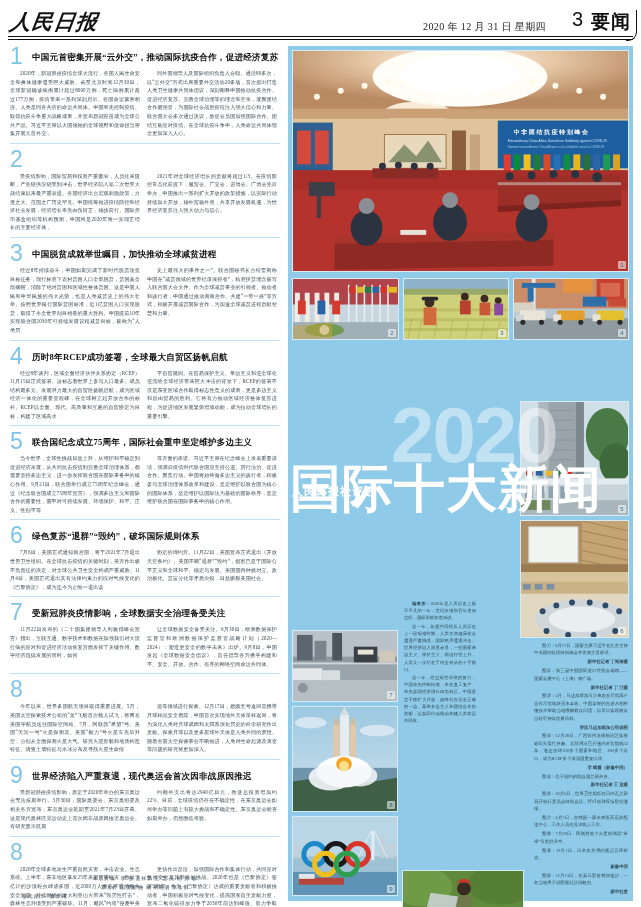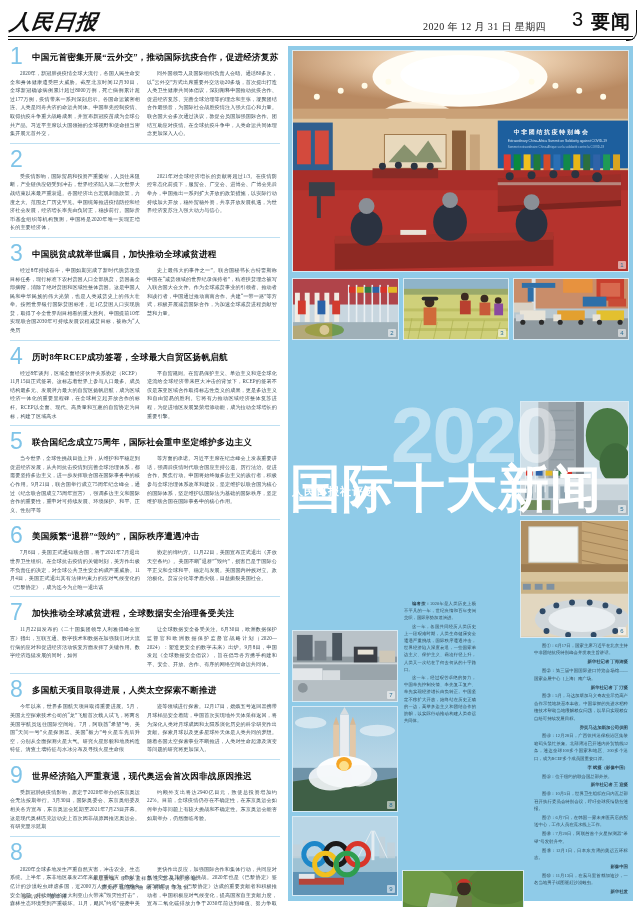--- a/index.html
+++ b/index.html
@@ -138,51 +138,50 @@
           </div>
           <div class="bcol">
             <p>等方面的承诺。习近平主席在纪念峰会上发表重要讲话，强调后疫情时代联合国应主持公道、厉行法治、促进合作、聚焦行动。中国将始终做多边主义的践行者，积极参与全球治理体系改革和建设，坚定维护以联合国为核心的国际体系，坚定维护以国际法为基础的国际秩序，坚定维护联合国在国际事务中的核心作用。</p>
           </div>
         </div>
       </div>
       <div class="sep"></div>
       <div class="item">
         <div class="item-head">
           <div class="num">6</div>
-          <div class="hl">美国频繁“退群”“毁约”，国际秩序遭遇冲击</div>
+          <div class="hl">绿色复苏“退群”“毁约”，破坏国际规则体系</div>
         </div>
         <div class="body2">
           <div class="bcol">
             <p>7月6日，美国正式通知联合国，将于2021年7月退出世界卫生组织。在全球抗击疫情的关键时刻，美方作出极不负责任的决定，对全球公共卫生安全构成严重威胁。11月4日，美国正式退出其有法律约束力的应对气候变化的《巴黎协定》，成为迄今为止唯一退出该</p>
           </div>
           <div class="bcol">
             <p>协定的缔约方。11月22日，美国宣布正式退出《开放天空条约》。美国不断“退群”“毁约”，损害已是于国际公平正义和全球和平、稳定与发展。美国国内种族对立、政治极化、贫富分化等矛盾尖锐，日益撕裂美国社会。</p>
           </div>
         </div>
       </div>
       <div class="sep"></div>
       <div class="item">
         <div class="item-head">
           <div class="num">7</div>
-          <div class="hl">加快推动全球减贫进程，全球数据安全治理备受关注</div>
+          <div class="hl">受新冠肺炎疫情影响，全球数据安全治理备受关注</div>
         </div>
         <div class="body2">
           <div class="bcol">
             <p>11月22日发布的《二十国集团领导人利雅得峰会宣言》指出，互联互通、数字技术和数据在加强我们对大流行病的应对和促进经济活动恢复方面发挥了关键作用。数字经济迅猛发展的同时，如何</p>
           </div>
           <div class="bcol">
             <p>让全球数据安全备受关注。6月30日，欧洲数据保护监督官和欧洲数据保护监督官战略计划（2020—2024）：塑造更安全的数字未来》出炉。9月8日，中国发起《全球数据安全倡议》，旨在倡导各方携手构建和平、安全、开放、合作、有序的网络空间命运共同体。</p>
           </div>
         </div>
       </div>
       <div class="sep"></div>
       <div class="item">
         <div class="item-head">
           <div class="num">8</div>
-          <div class="hl">多国航天项目取得进展，人类太空探索不断推进</div>
         </div>
         <div class="body2">
           <div class="bcol">
             <p>今年以来，世界多国航天项目取得重要进展。5月，美国太空探索技术公司的“龙”飞船首次载人试飞，将两名美国宇航员送往国际空间站。7月，阿联酋“希望”号、美国“天问一号”火星探测器、美国“毅力”号火星车先后升空，分别从全面探测火星大气、研究火星形貌和地质构造特征、清查土壤特征与水冰分布及寻找火星生命痕</p>
           </div>
           <div class="bcol">
             <p>迹等领域进行探索。12月17日，嫦娥五号返回器携带月球样品安全着陆，中国首次实现地外天体采样返回，将为深化人类对月球成因和太阳系演化历史的科学研究作出贡献。探索月球以及更多星球外天体是人类共同的梦想。随着各国太空探索事业不断推进，人类对生命起源及演变等问题的研究将更加深入。</p>
           </div>
         </div>
       </div>

